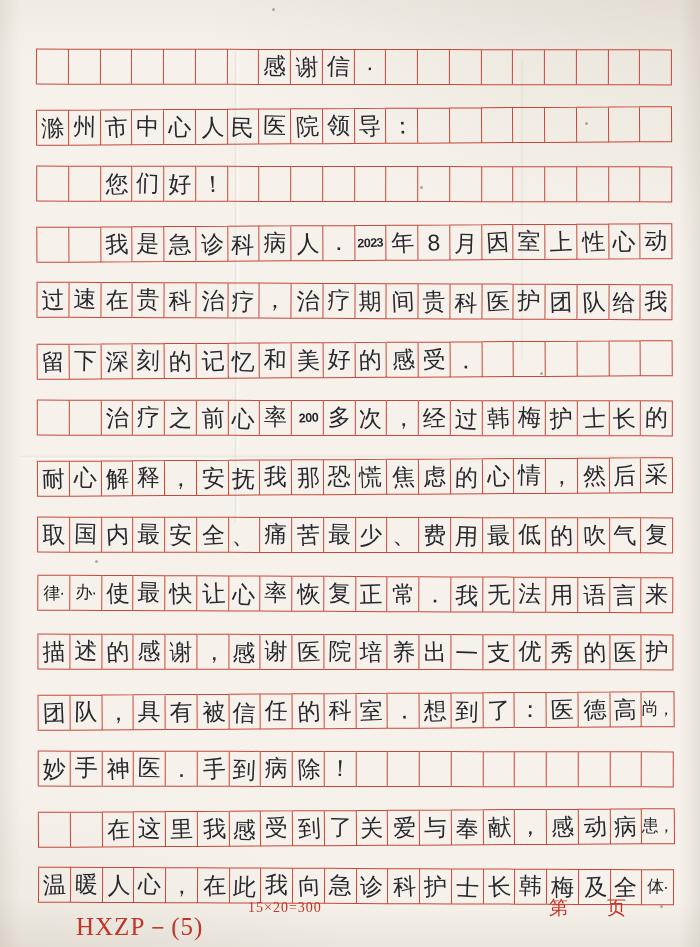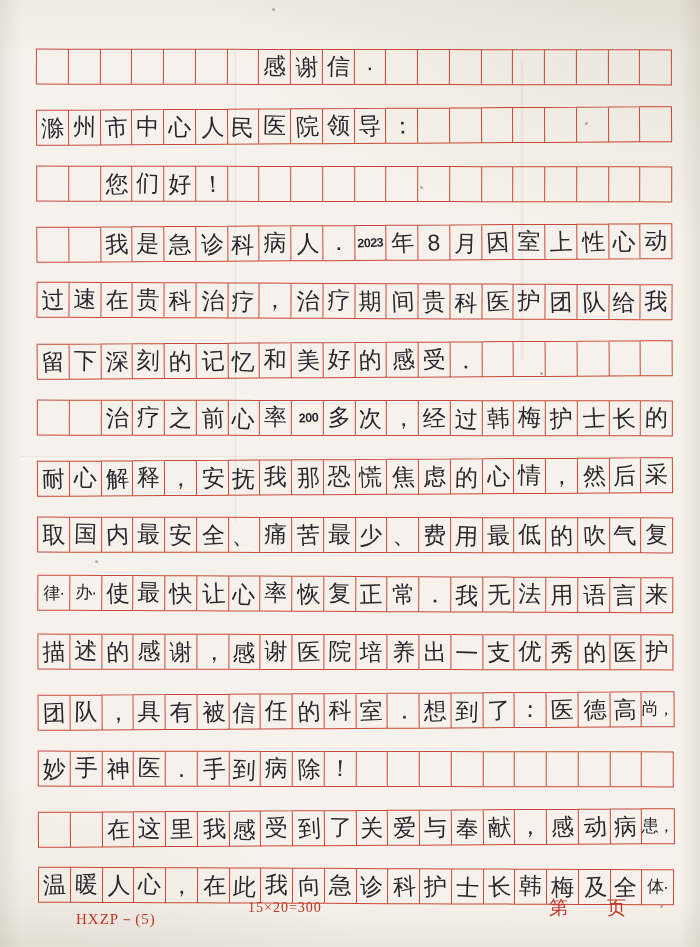--- a/index.html
+++ b/index.html
@@ -38,21 +38,21 @@
   .cell{flex:0 0 31.75px;box-sizing:border-box;border:1.8px solid var(--red);border-left:none;
     display:flex;align-items:center;justify-content:center;overflow:visible;}
   .ch{font-size:23px;line-height:1;color:var(--ink);transform:rotate(-2deg);white-space:nowrap;}
   .cell:nth-child(2n) .ch{transform:rotate(1.6deg) translateY(-1px);}
   .cell:nth-child(3n) .ch{transform:rotate(-3.2deg) translateX(1px);}
   .cell:nth-child(7n) .ch{transform:rotate(2.4deg) translateY(1px);}
   .ch.m2{font-size:17px;letter-spacing:-1px;}
   .ch.m3{font-size:12.5px;letter-spacing:-0.5px;font-weight:bold;}
 
   .footer-item{position:absolute;color:var(--red-deep);font-family:"Liberation Serif",serif;}
-  #f-left{left:76px;top:910px;font-size:15px;letter-spacing:1px;}
+  #f-left{left:76px;top:910px;font-size:25px;letter-spacing:1px;}
   #f-center{left:248px;top:900px;font-size:14px;letter-spacing:1px;}
   #f-right-1{left:549px;top:895px;font-size:19px;}
   #f-right-2{left:607px;top:895px;font-size:19px;}
 </style>
 </head>
 <body>
 
 <div id="canvas">
   <div class="crease" id="crease-v1"></div>
   <div class="crease" id="crease-v2"></div>

